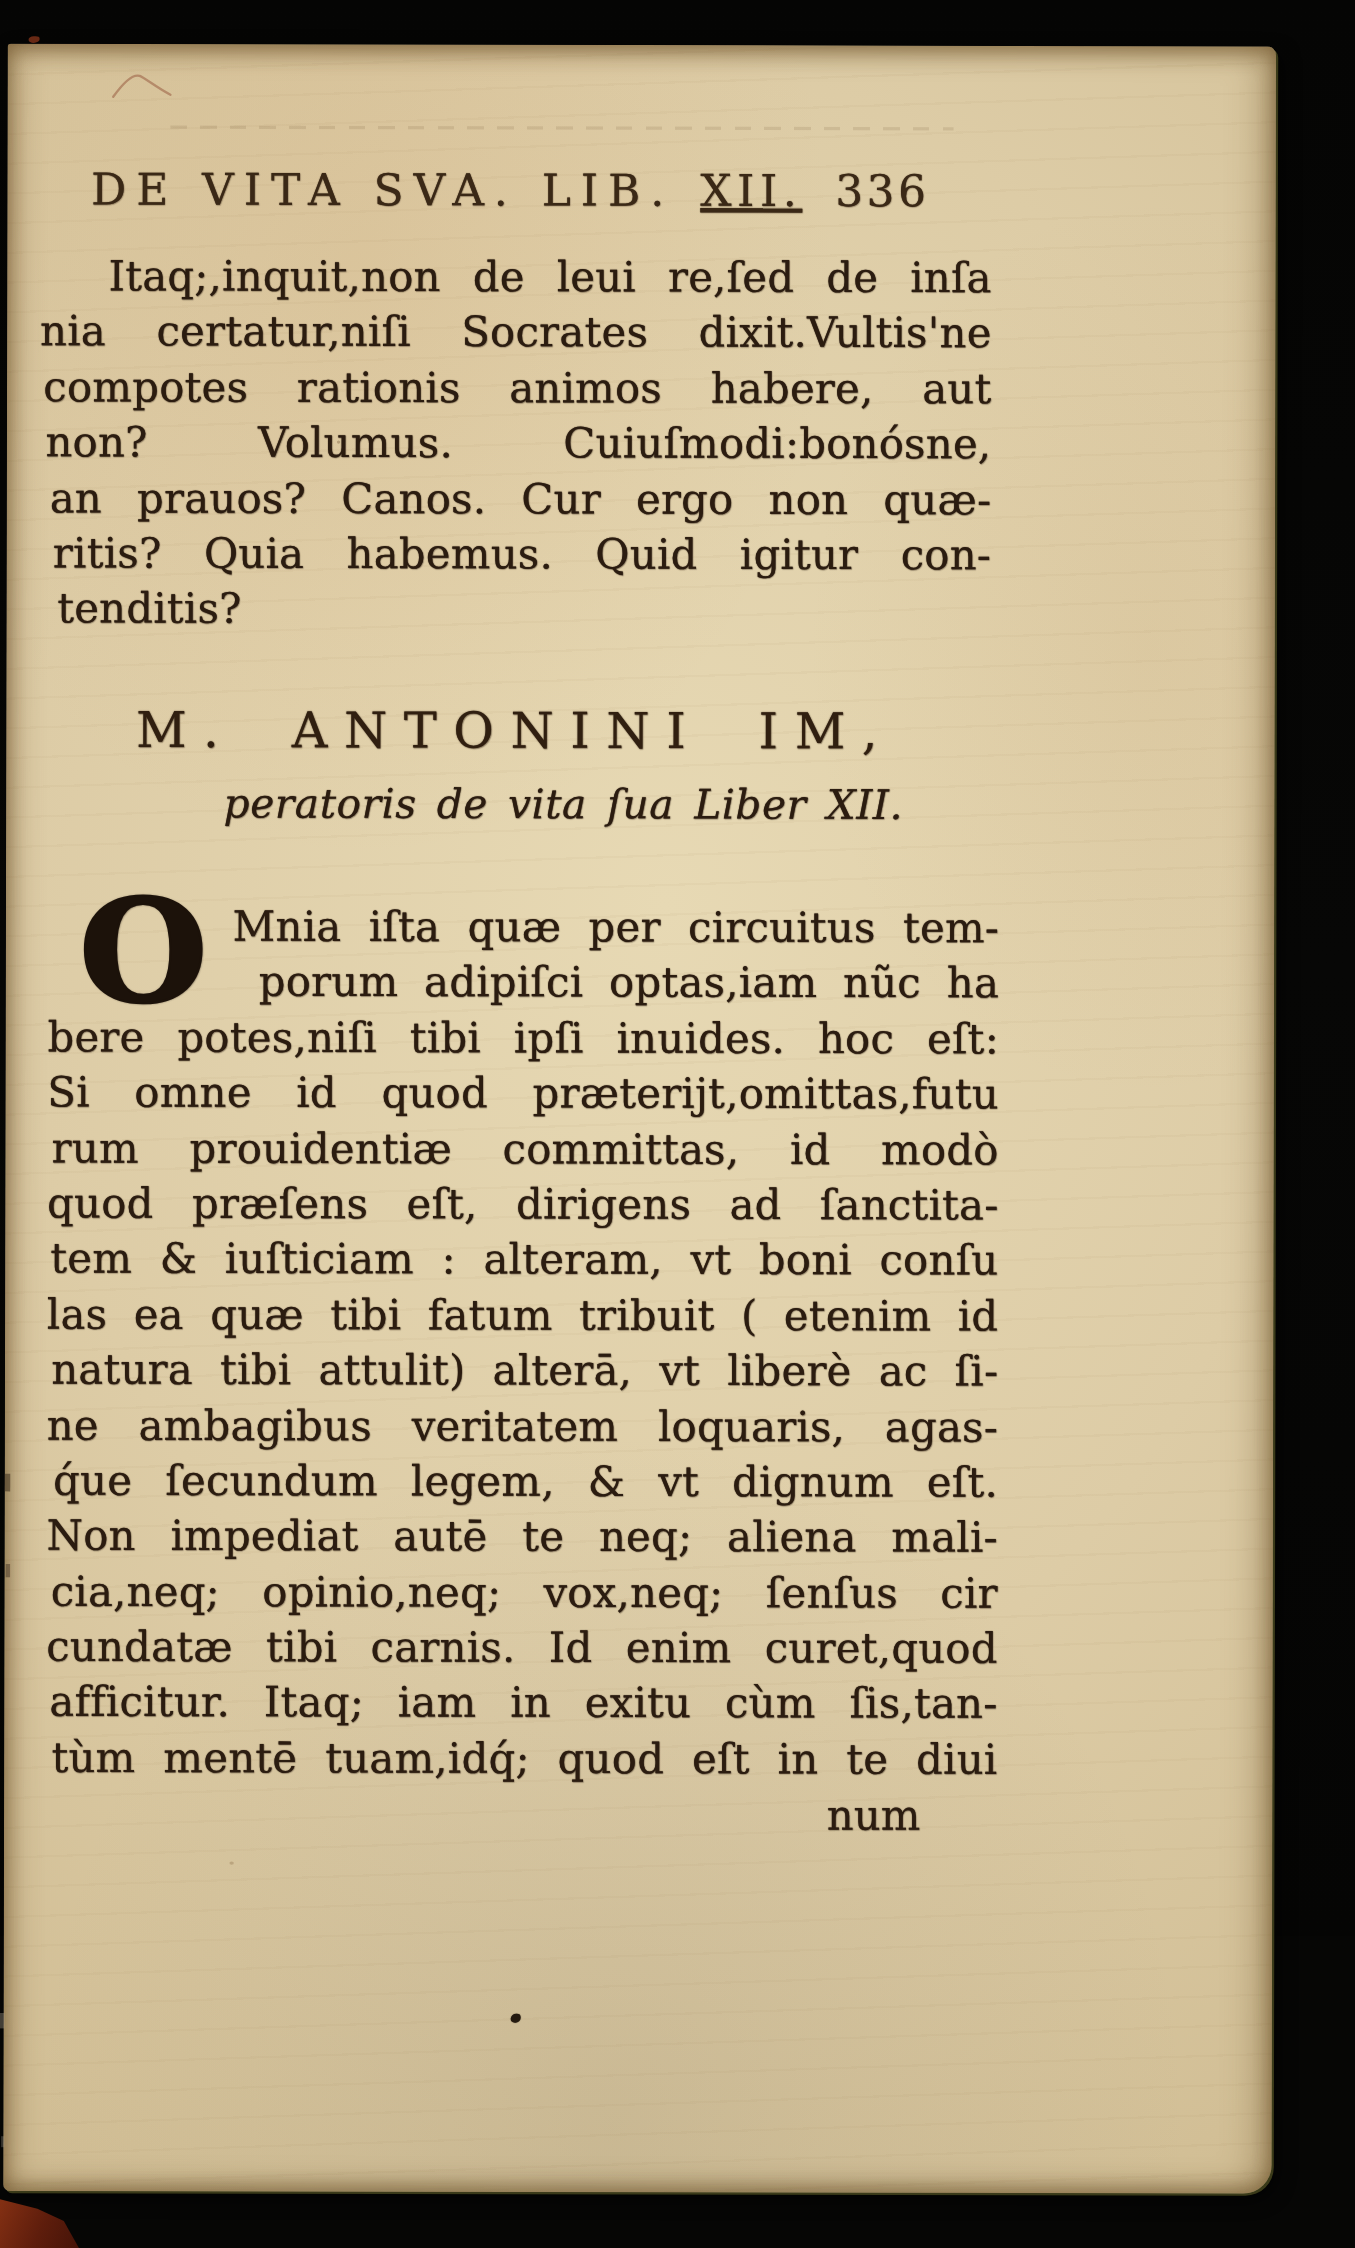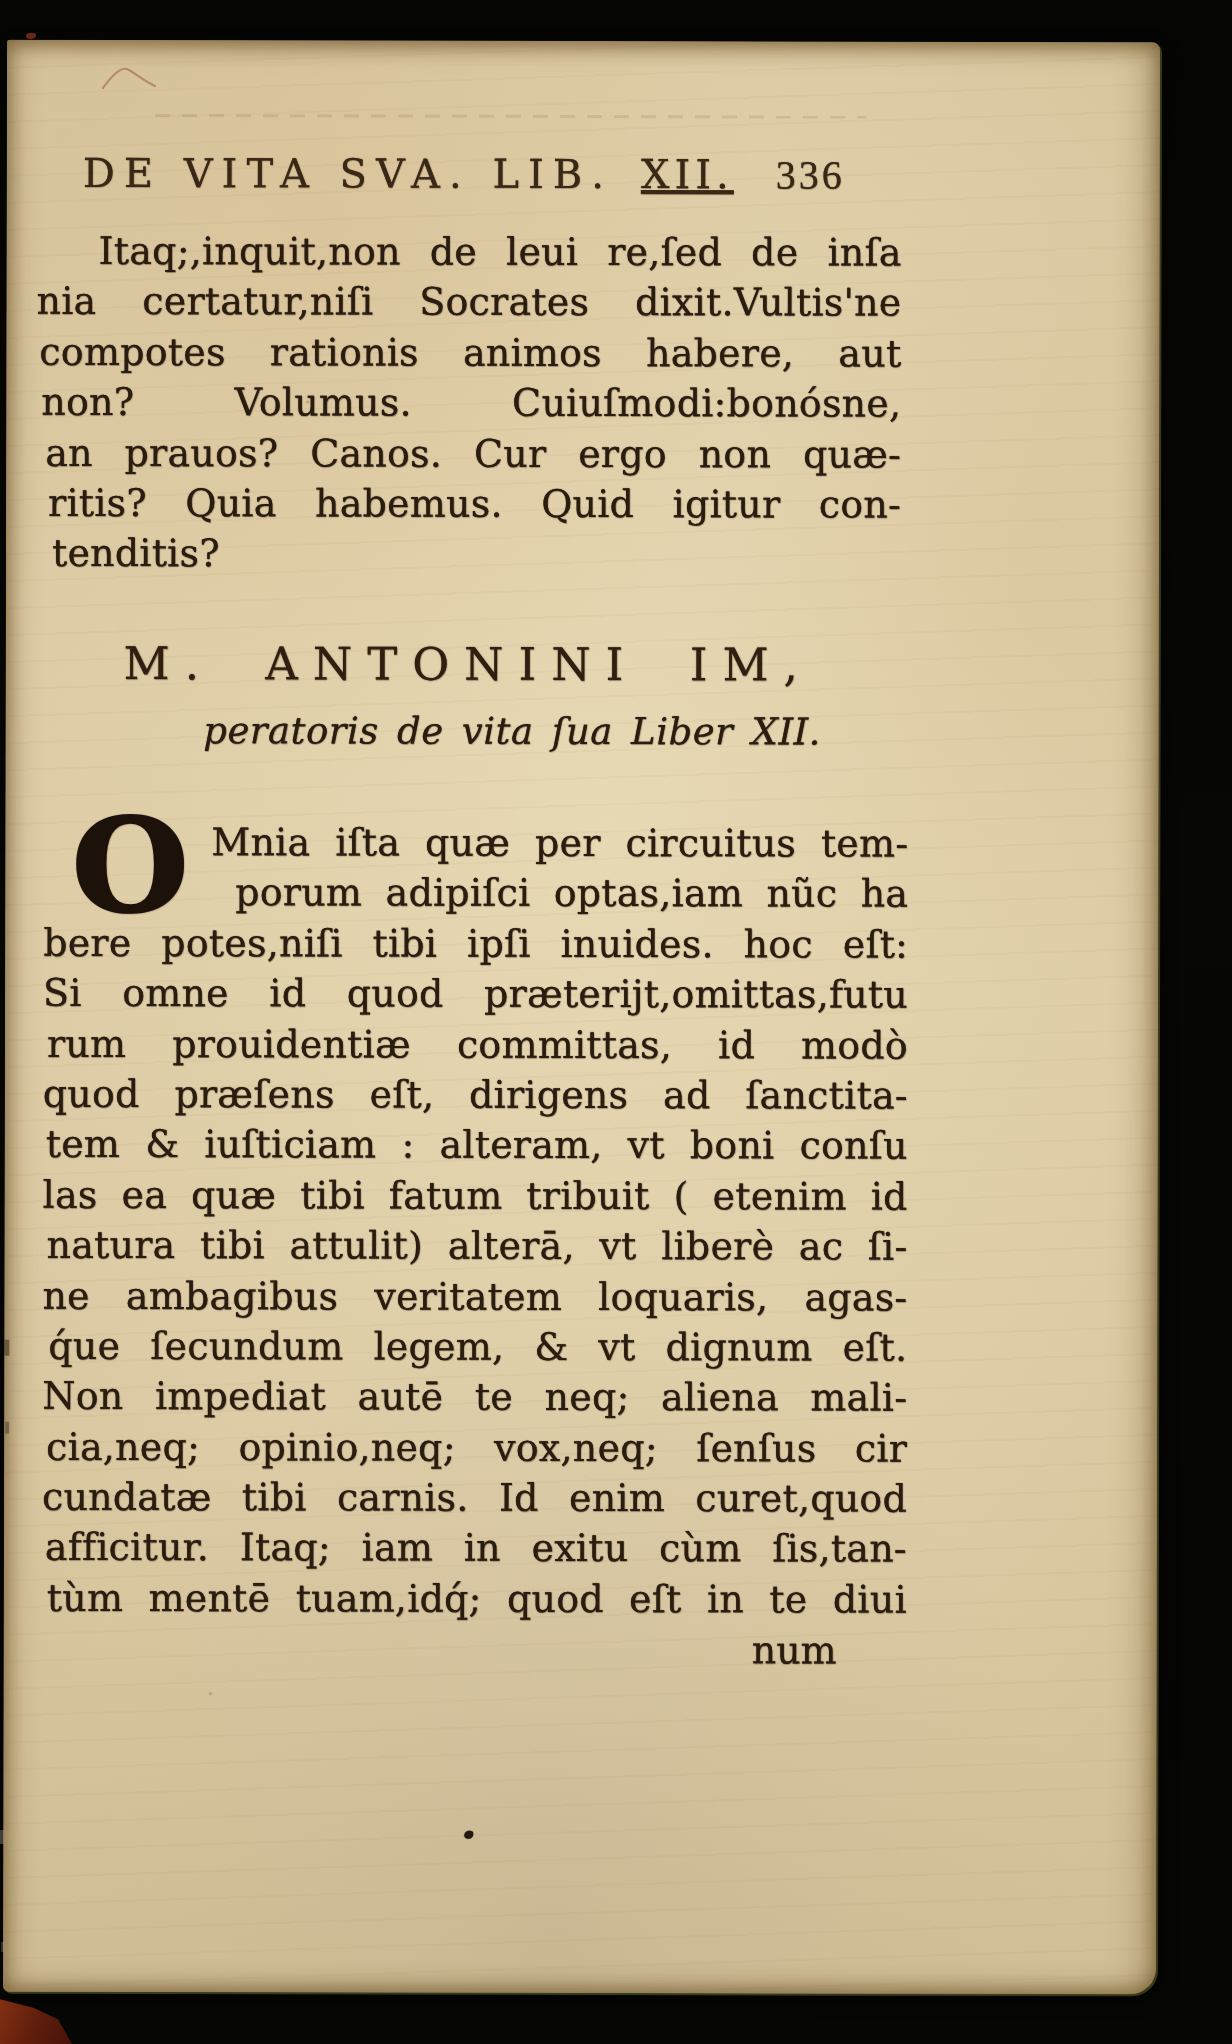--- a/index.html
+++ b/index.html
@@ -36,21 +36,21 @@
   .ink{ color:#2b1c10; text-shadow:0 0 1px rgba(43,28,16,.9), .6px .8px 1px rgba(43,28,16,.35); }
   
   .runhead{
     position:absolute; left:76px; top:106px; width:762px; height:54px;
     display:flex; align-items:baseline;
     font-size:40px; line-height:54px; color:#3a2816;
     text-shadow:0 0 1px rgba(58,40,22,.85), .6px .8px 1px rgba(58,40,22,.3);
   }
   .runhead .t1{ letter-spacing:9px; }
   .runhead .t2{ margin-left:auto; letter-spacing:5px;text-decoration:underline; }
-  .runhead .t3{ margin-left:42px; letter-spacing:3px; font-variant-numeric:oldstyle-nums;font-family:Liberation Serif, serif; }
+  .runhead .t3{ margin-left:30px; letter-spacing:3px; font-variant-numeric:oldstyle-nums; }
   
   .textcol{ position:absolute; left:30px; width:865px; }
   .line{
     height:50.4px; line-height:50.4px; font-size:38px;
     letter-spacing:.2px; word-spacing:1.5px;
     text-align:justify; text-align-last:justify;
     white-space:normal; overflow:visible;
   }
   .line.noj{ text-align:left; text-align-last:left; }
   .intro{ top:186px; }

